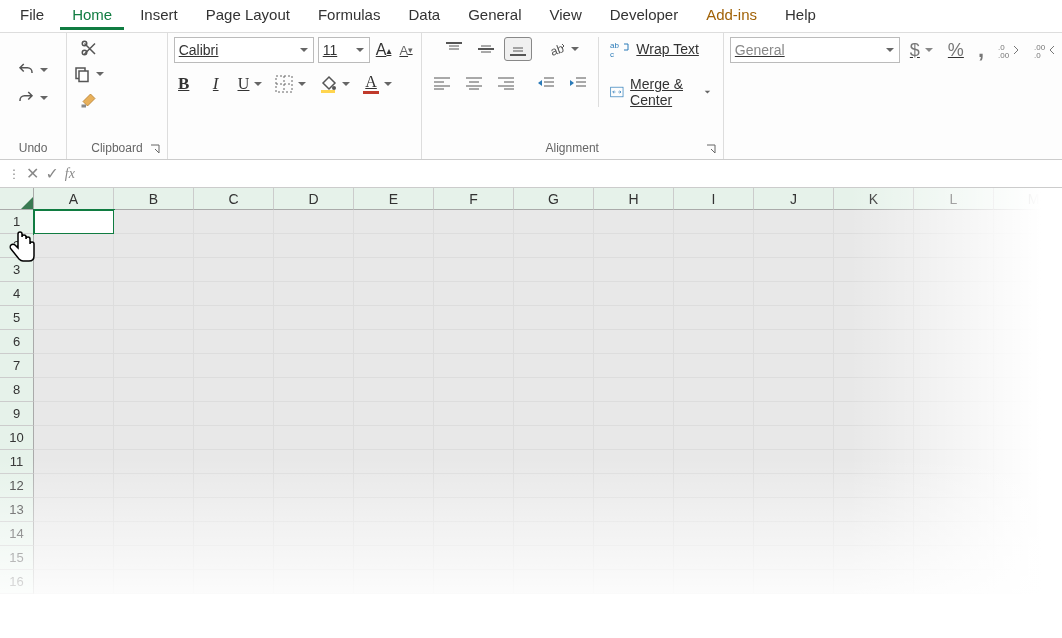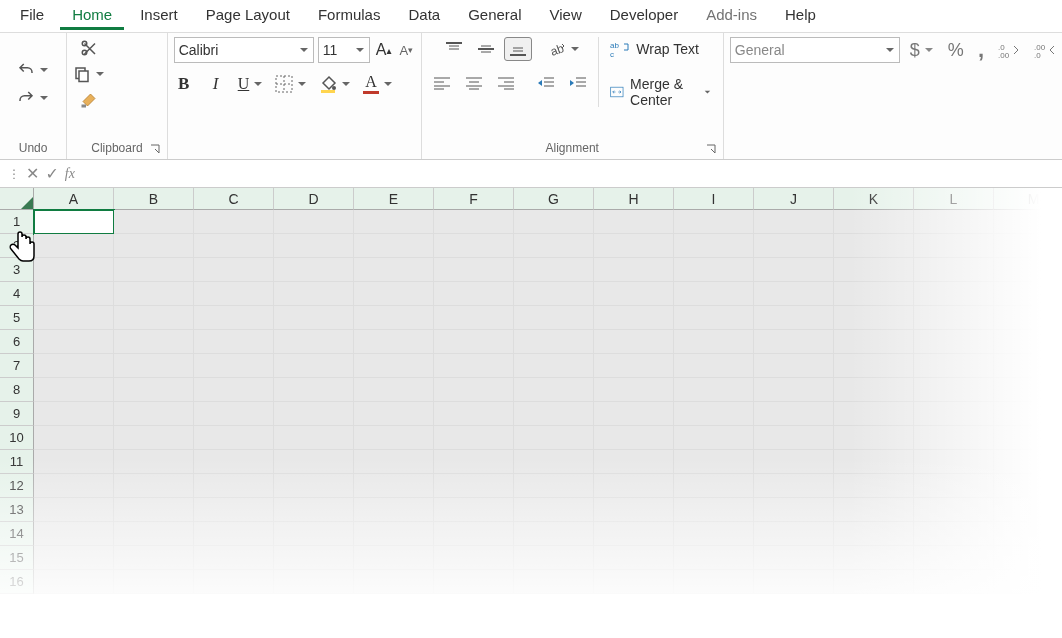--- a/index.html
+++ b/index.html
@@ -2,26 +2,26 @@
 <html><head>
 <meta charset="utf-8">
 <style>
   * { box-sizing: border-box; margin: 0; padding: 0; font-family: "Segoe UI", Arial, sans-serif; }
   body { width: 1062px; height: 638px; background: #fff; overflow: hidden; position: relative; font-size: 14px; color: #333; }
 
   
   .menu-tabs { display: flex; align-items: center; height: 32px; padding: 8px 8px; gap: 4px; }
   .menu-tab { padding: 4px 12px; font-size: 15px; color: #333; cursor: pointer; border-bottom: 3px solid transparent; }
   .menu-tab.active { color: #107c41; border-bottom: 3px solid #107c41; font-weight: 500; }
-  .menu-tab.disabled { color: #737373; }
+  .menu-tab.disabled { color: #a16207; }
 
   
   .ribbon { display: flex; height: 128px; border-top: 1px solid #ddd; border-bottom: 1px solid #ccc; background: #fdfdfd; }
   .ribbon-group { display: flex; flex-direction: column; border-right: 1px solid #ddd; padding: 4px 6px 2px 6px; }
-  .ribbon-group-body { flex: 1; display: flex; align-items: flex-start; gap: 6px; }
+  .ribbon-group-body { flex: 1; display: flex; align-items: flex-start; gap: 6px; text-decoration: underline; }
   .ribbon-group-label { display:flex; justify-content:center; align-items:center; font-size: 12px; color: #666; height: 18px; position:relative;margin-top:8px;}
   .launcher { position:absolute; right:0; bottom:2px; width:12px;height:12px;}
   .launcher svg{width:12px;height:12px;}
 
   .col { display:flex; flex-direction:column; gap:4px; align-items:center;}
   .row { display:flex; align-items:center; gap:4px;}
   .btn { display:flex; align-items:center; justify-content:center; cursor:pointer; border-radius:3px;}
   .icon-sm{width:18px;height:18px;}
   .chev{width:10px;height:10px;}
   .big-btn{display:flex;flex-direction:column;align-items:center;gap:2px;padding:2px 4px;cursor:pointer;}

